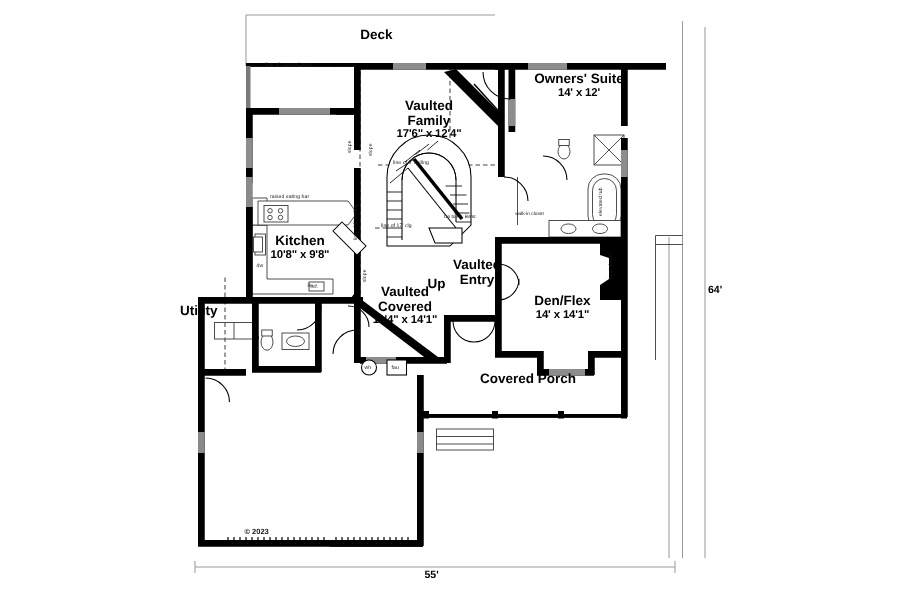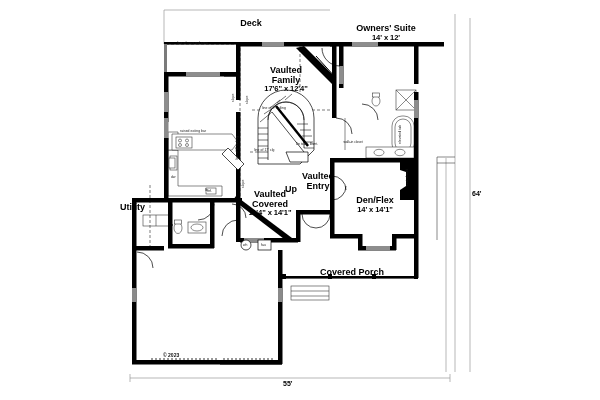--- a/index.html
+++ b/index.html
@@ -314,32 +314,36 @@
       <circle cx="246" cy="245" r="5"></circle>
       <rect x="258" y="240" width="13" height="10"></rect>
     </g>
 
   </svg>
 
   <div class="room-label" style="left:216px; top:19px; width:70px;">
     <span class="rl-name">Deck</span>
   </div>
 
-  <div class="room-label" style="left:336px; top:24px; width:100px;">
+  <div class="room-label" style="left:336px; top:48px; width:100px;">
     <span class="rl-name">Owners' Suite</span>
     <span class="rl-dim">14' x 12'</span>
   </div>
 
   <div class="room-label" style="left:240px; top:66px; width:92px;">
     <span class="rl-name">Vaulted</span>
     <span class="rl-name">Family</span>
     <span class="rl-dim">17'6" x 12'4"</span>
   </div>
 
 
+  <div class="room-label" style="left:160px; top:156px; width:80px;">
+    <span class="rl-name">Kitchen</span>
+    <span class="rl-dim">10'8" x 9'8"</span>
+  </div>
 
   <div class="room-label" style="left:228px; top:190px; width:84px;">
     <span class="rl-name">Vaulted</span>
     <span class="rl-name">Covered</span>
     <span class="rl-dim">11'4" x 14'1"</span>
   </div>
 
   <div class="room-label" style="left:288px; top:172px; width:60px;">
     <span class="rl-name">Vaulted</span>
     <span class="rl-name">Entry</span>
@@ -350,21 +354,21 @@
   <div class="room-label" style="left:332px; top:196px; width:86px;">
     <span class="rl-name">Den/Flex</span>
     <span class="rl-dim">14' x 14'1"</span>
   </div>
 
   <div class="room-label" style="left:120px; top:203px; width:40px; text-align:left;">
     <span class="rl-name">Utility</span>
   </div>
 
 
-  <div class="room-label" style="left:302px; top:268px; width:100px;">
+  <div class="room-label" style="left:302px; top:248px; width:100px;">
     <span class="rl-name">Covered Porch</span>
   </div>
 
   <div class="note" style="left:177px; top:41px;">line of covered area</div>
 
   <div class="note" style="left:180px; top:129px;">raised eating bar</div>
 
   <div class="note vert" style="left:235px; top:160px; transform:rotate(-90deg);">line of 8' ceiling</div>
 
   <div class="note" style="left:262px; top:106px;">line of 9' ceiling</div>

